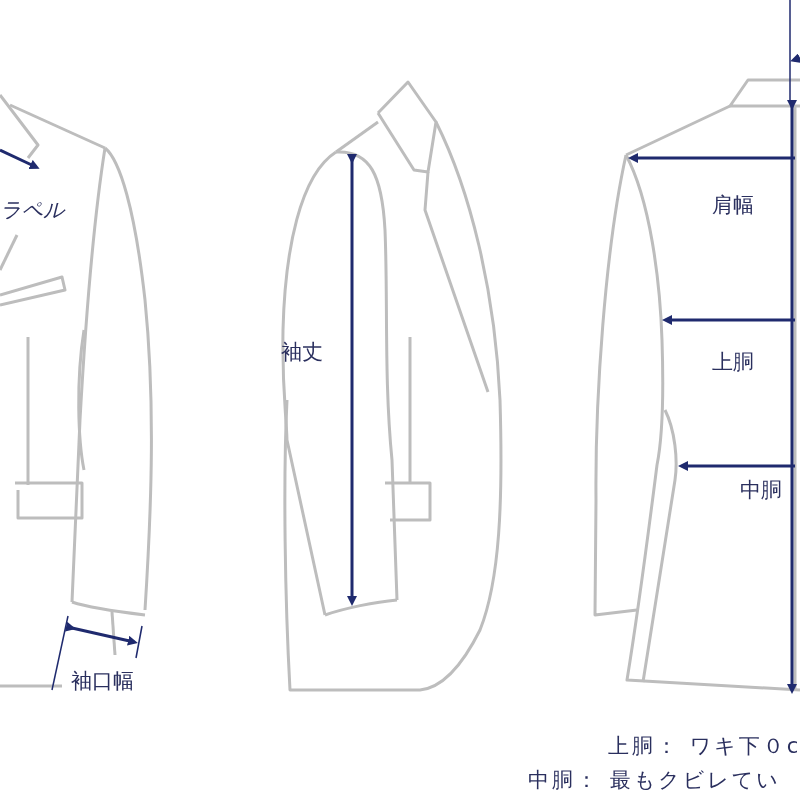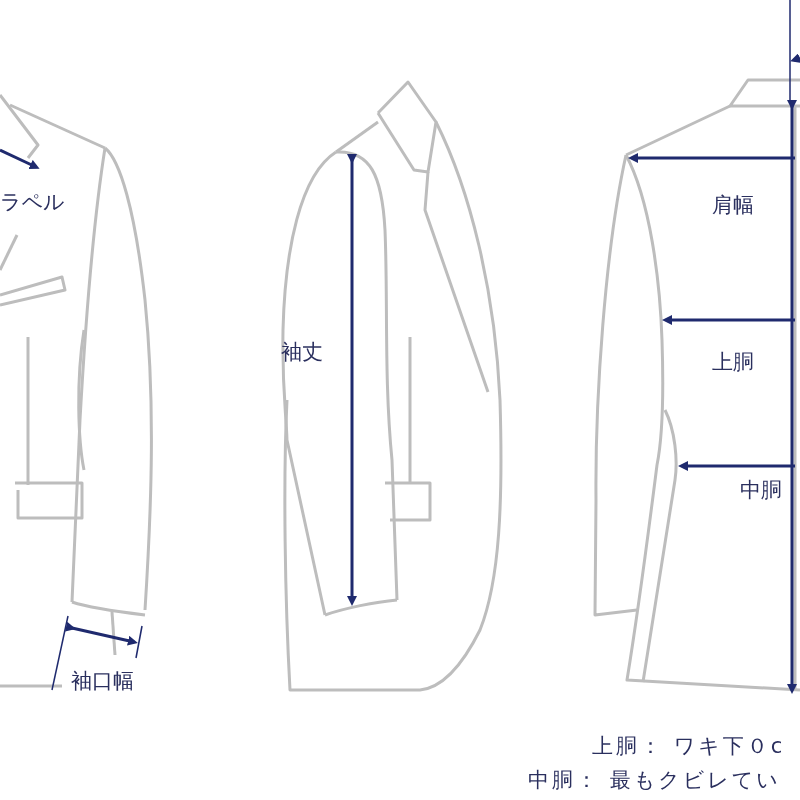--- a/index.html
+++ b/index.html
@@ -65,21 +65,21 @@
     <line x1="352" y1="160" x2="352" y2="602" marker-start="url(#ah)" marker-end="url(#ah)"></line>
     <line x1="795" y1="158" x2="632" y2="158" marker-end="url(#ah)"></line>
     <line x1="795" y1="320" x2="666" y2="320" marker-end="url(#ah)"></line>
     <line x1="795" y1="466" x2="682" y2="466" marker-end="url(#ah)"></line>
     <line x1="792" y1="106" x2="792" y2="690" marker-start="url(#ah)" marker-end="url(#ah)"></line>
     <line x1="790" y1="0" x2="790" y2="104" stroke-width="1.5"></line>
     <line x1="800" y1="58" x2="794" y2="60" marker-end="url(#ah)"></line>
   </g>
 </svg>
 
-<div class="lbl" style="left:0px; top:188px;">ラペル</div>
+<div class="lbl" style="left:0px; top:196px;font-style:italic;">ラペル</div>
 <div class="lbl" style="left:71px; top:667px;">袖口幅</div>
 <div class="lbl" style="left:281px; top:338px;">袖丈</div>
 <div class="lbl" style="left:712px; top:166px;margin-top:25px;">肩幅</div>
 <div class="lbl" style="left:712px; top:348px;">上胴</div>
 <div class="lbl" style="left:712px; top:476px;margin-left:28px;">中胴</div>
 
-<div class="note" style="left:592px; top:732px;">上胴： ワキ下０c</div>
+<div class="note" style="left:608px; top:732px;">上胴： ワキ下０c</div>
 <div class="note" style="left:528px; top:766px;">中胴： 最もクビレてい</div>
 
 </body></html>

